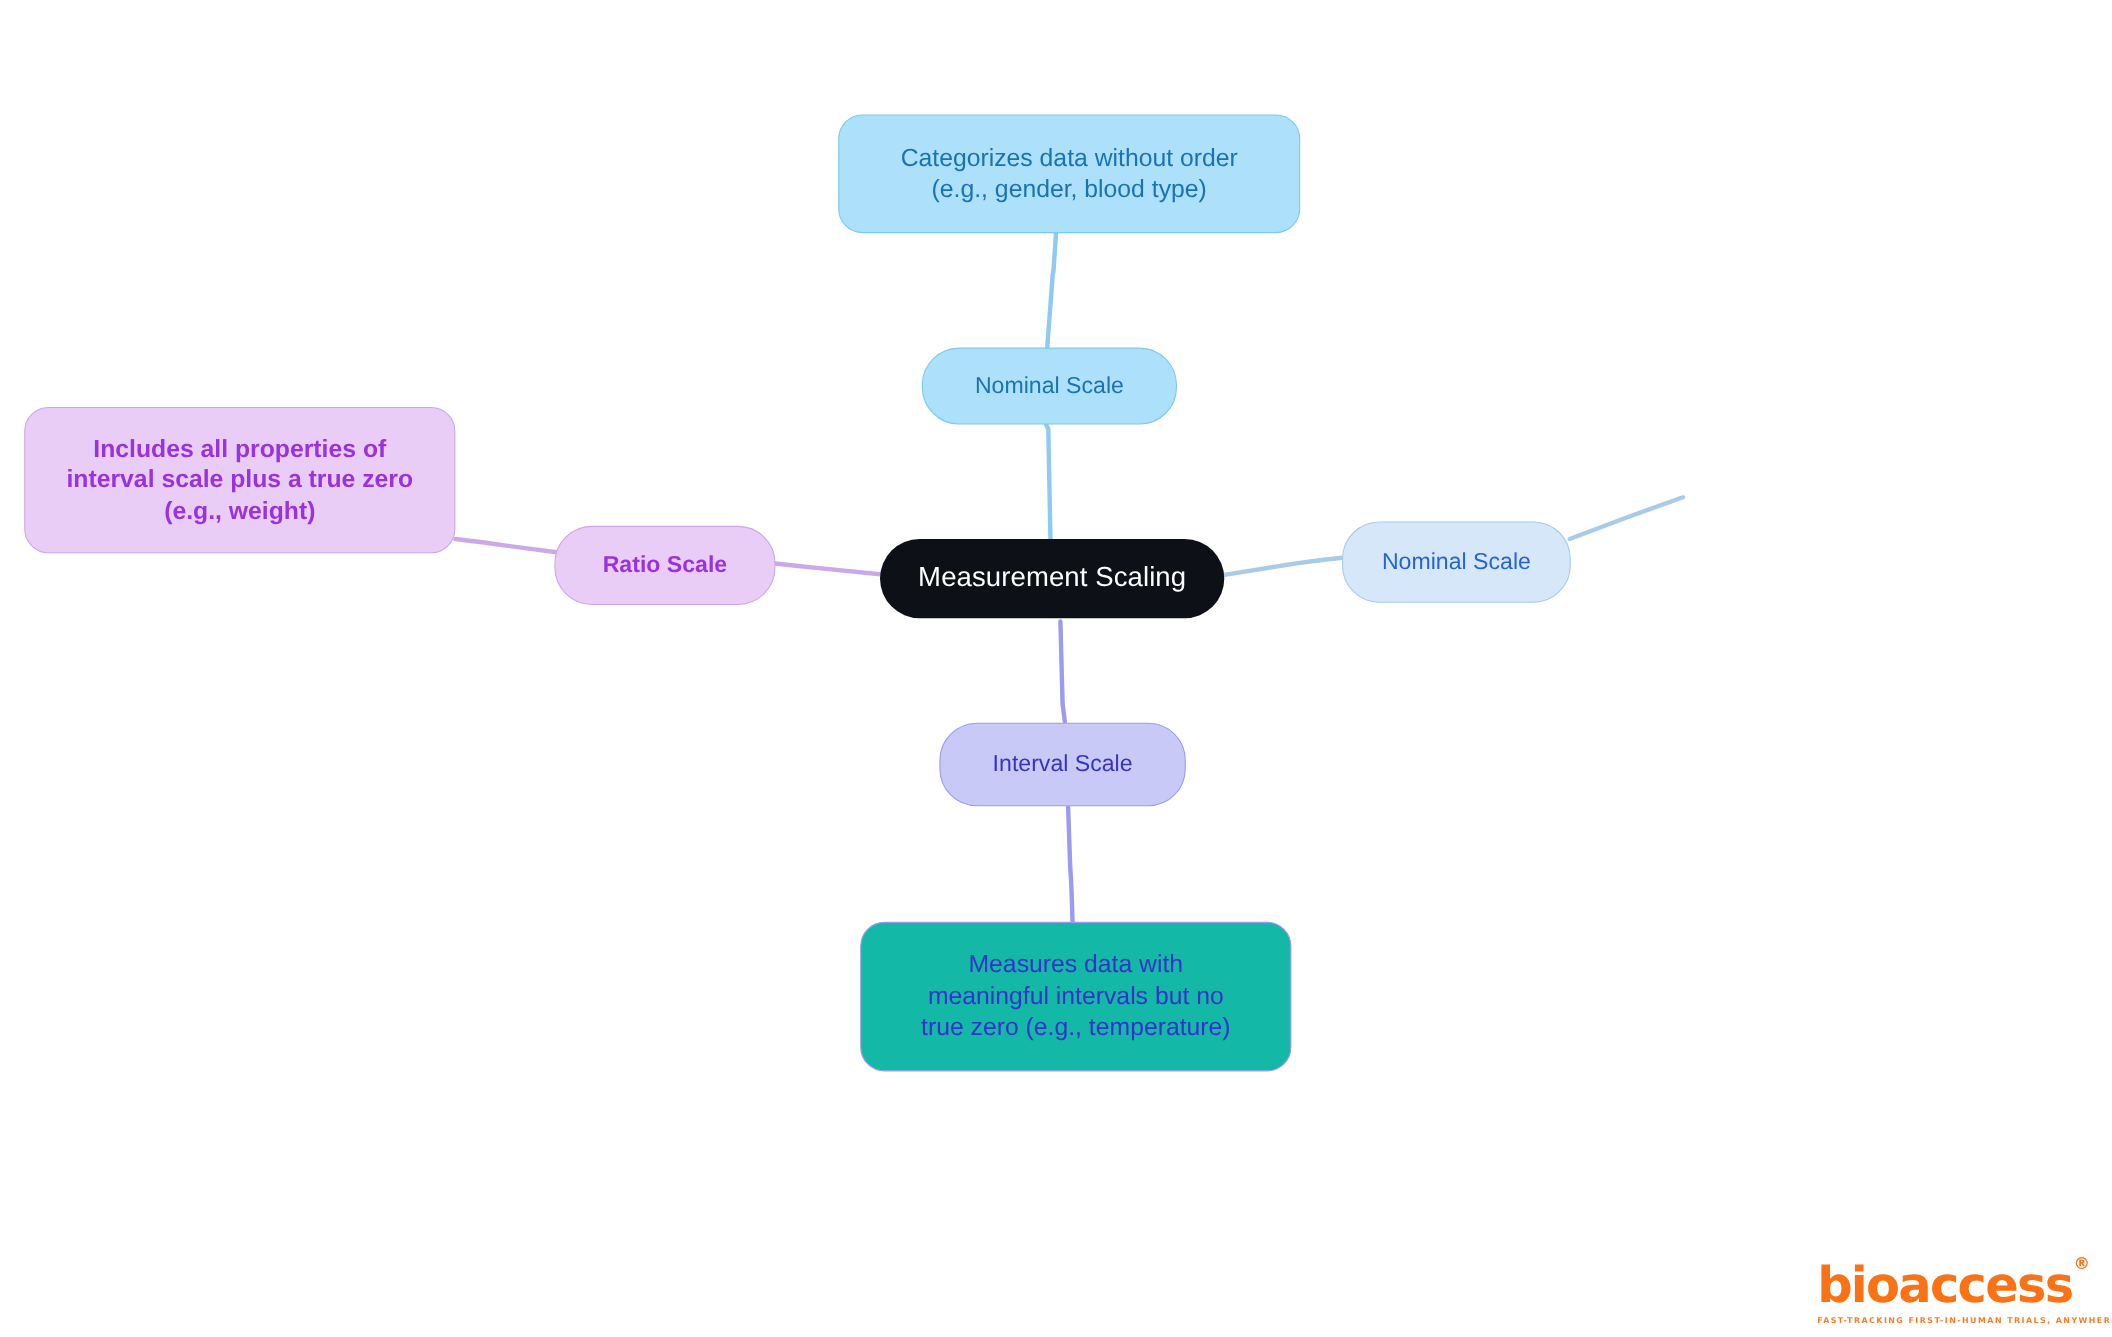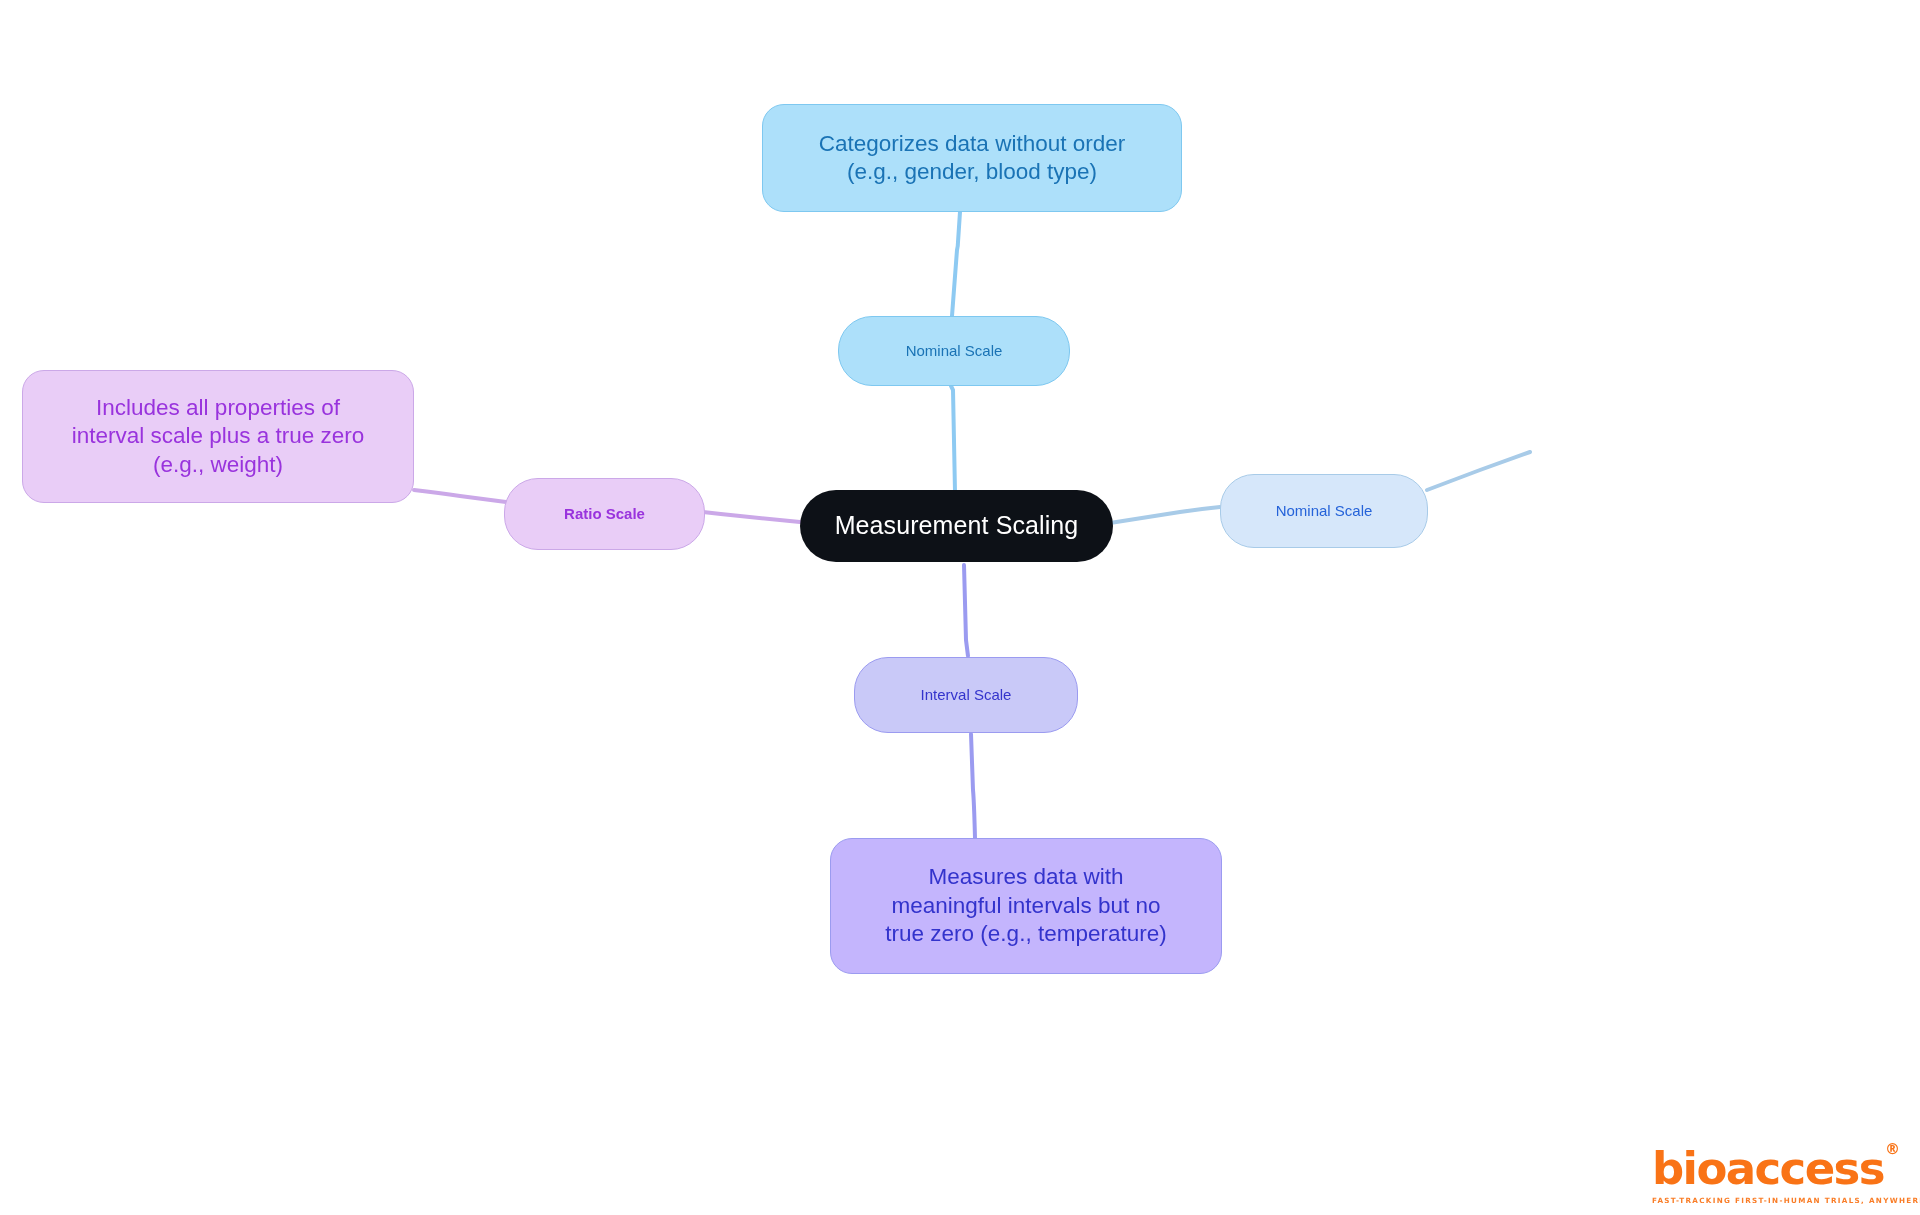--- a/index.html
+++ b/index.html
@@ -51,21 +51,21 @@
   
   .node-root {
     border-radius: 44px;
     border: none;
     font-size: 25px;
     letter-spacing: 0.1px;
   }
 
   
   .node-branch {
-    font-size: 15px;
+    font-size: 21px;
     border-radius: 34px;
   }
 
   
   .node-leaf {
     font-size: 22.5px;
     border-radius: 22px;
   }
 
   
@@ -147,31 +147,31 @@
 
   <div class="node node-branch" style="left:1220px; top:474px; width:208px; height:74px; background:#d6e7fa; border-color:#a8cbe8; color:#2563d9;">
     <span>Nominal Scale</span>
   </div>
 
 
   <div class="node node-branch" style="left:854px; top:657px; width:224px; height:76px; background:#c9c9f8; border-color:#9b9bf0; color:#3333cc;">
     <span>Interval Scale</span>
   </div>
 
-  <div class="node node-leaf" style="left:782px; top:838px; width:392px; height:136px; background:#c4b5fd; border-color:#9b9bf0; color:#3333cc;margin-left:48px;">
+  <div class="node node-leaf" style="left:782px; top:838px; width:392px; height:136px; background:#14b8a6; border-color:#9b9bf0; color:#3333cc;">
     <span>Measures data with
 meaningful intervals but no
 true zero (e.g., temperature)</span>
   </div>
 
   <div class="node node-branch" style="left:504px; top:478px; width:201px; height:72px; background:#e9cdf7; border-color:#cba8e8; color:#9933dd;font-weight:bold;">
     <span>Ratio Scale</span>
   </div>
 
-  <div class="node node-leaf" style="left:22px; top:370px; width:392px; height:133px; background:#e9cdf7; border-color:#cba8e8; color:#9933dd;">
+  <div class="node node-leaf" style="left:22px; top:370px; width:392px; height:133px; background:#e9cdf7; border-color:#cba8e8; color:#9933dd;font-weight:bold;">
     <span>Includes all properties of
 interval scale plus a true zero
 (e.g., weight)</span>
   </div>
 
   <div id="logo">
     <div id="logo-word">
       <span>bioaccess</span><span id="logo-reg">®</span>
     </div>
     <div id="logo-tagline">FAST-TRACKING FIRST-IN-HUMAN TRIALS, ANYWHERE</div>

